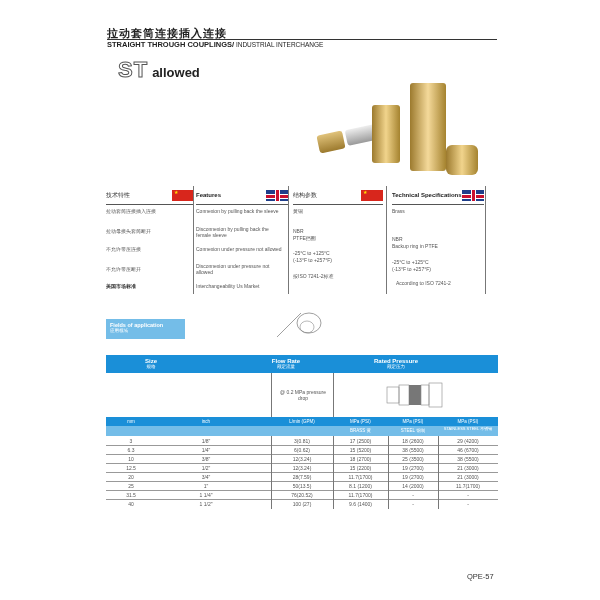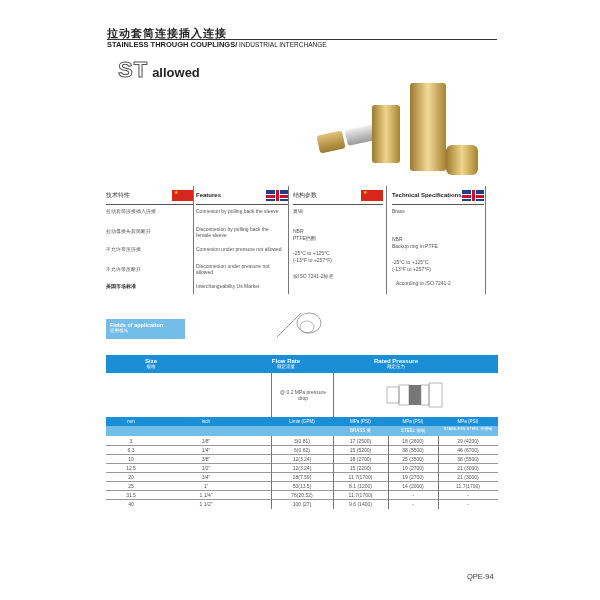--- a/index.html
+++ b/index.html
@@ -42,21 +42,21 @@
   .sb{position:absolute;text-align:center;top:2px;}
   .row{position:absolute;left:106px;width:392px;height:8px;border-bottom:1px solid #999;font-size:5px;color:#555;}
   .row span{position:absolute;text-align:center;top:1px;}
   .page-no{left:467px;top:572px;font-size:7.5px;color:#333;}
 </style>
 </head>
 <body>
 
 <div class="abs title-cn">拉动套筒连接插入连接</div>
 <div class="abs title-rule"></div>
-<div class="abs title-en"><span>STAINLESS THROUGH COUPLINGS/</span><span class="light"> INDUSTRIAL INTERCHANGE</span></div>
+<div class="abs title-en"><span>STRAIGHT THROUGH COUPLINGS/</span><span class="light"> INDUSTRIAL INTERCHANGE</span></div>
 <div class="abs series">
   <span class="st">ST</span>
   <span class="sr">allowed</span>
 </div>
 
 <div class="abs products">
   <div class="prod" style="left:18px;top:58px;width:26px;height:18px;background:linear-gradient(#e0c27a,#9c7a2e);transform:rotate(-12deg);"></div>
   <div class="prod" style="left:46px;top:52px;width:30px;height:16px;background:linear-gradient(#eee,#999);transform:rotate(-12deg);"></div>
   <div class="prod" style="left:72px;top:30px;width:28px;height:58px;background:linear-gradient(90deg,#9c7a2e,#f1d48c,#a5832f);"></div>
   <div class="prod" style="left:110px;top:8px;width:36px;height:88px;background:linear-gradient(90deg,#9c7a2e,#f4d99a,#a5832f);"></div>
@@ -221,13 +221,13 @@
       <span style="left:227px;width:55px;">9.6 (1400)</span>
       <span style="left:282px;width:50px;">-</span>
       <span style="left:332px;width:60px;">-</span>
     </div>
   <div class="vline" style="left:271px;top:436px;height:73px;"></div>
   <div class="vline" style="left:333px;top:436px;height:73px;"></div>
   <div class="vline" style="left:388px;top:436px;height:73px;"></div>
   <div class="vline" style="left:438px;top:436px;height:73px;"></div>
 </div>
 
-<div class="abs page-no">QPE-94</div>
+<div class="abs page-no">QPE-57</div>
 
 </body></html>

